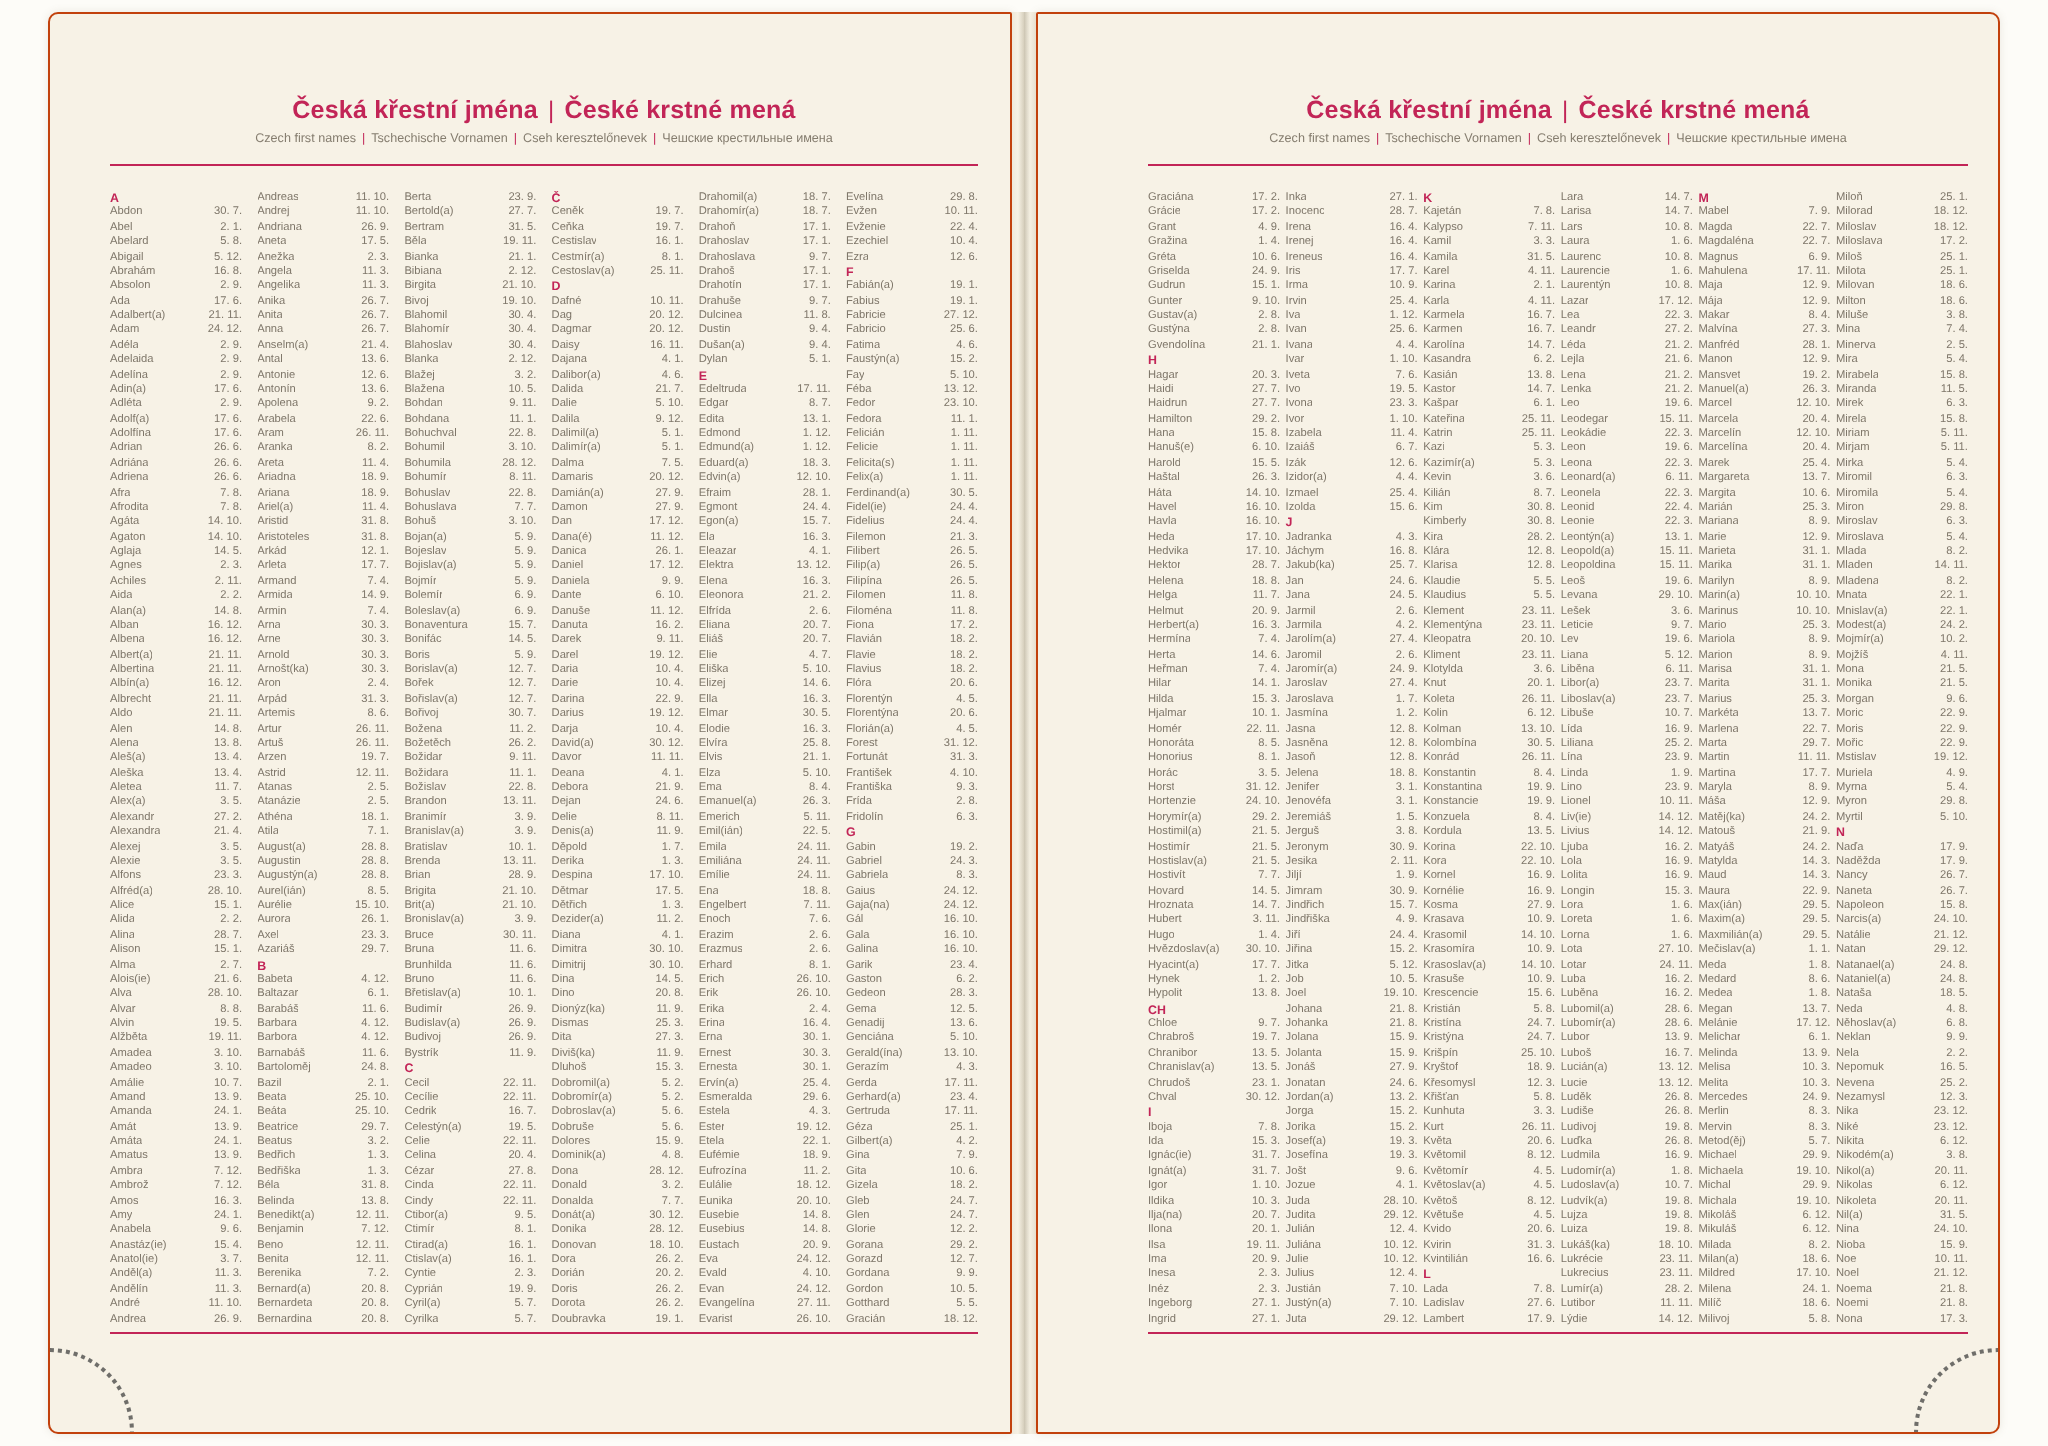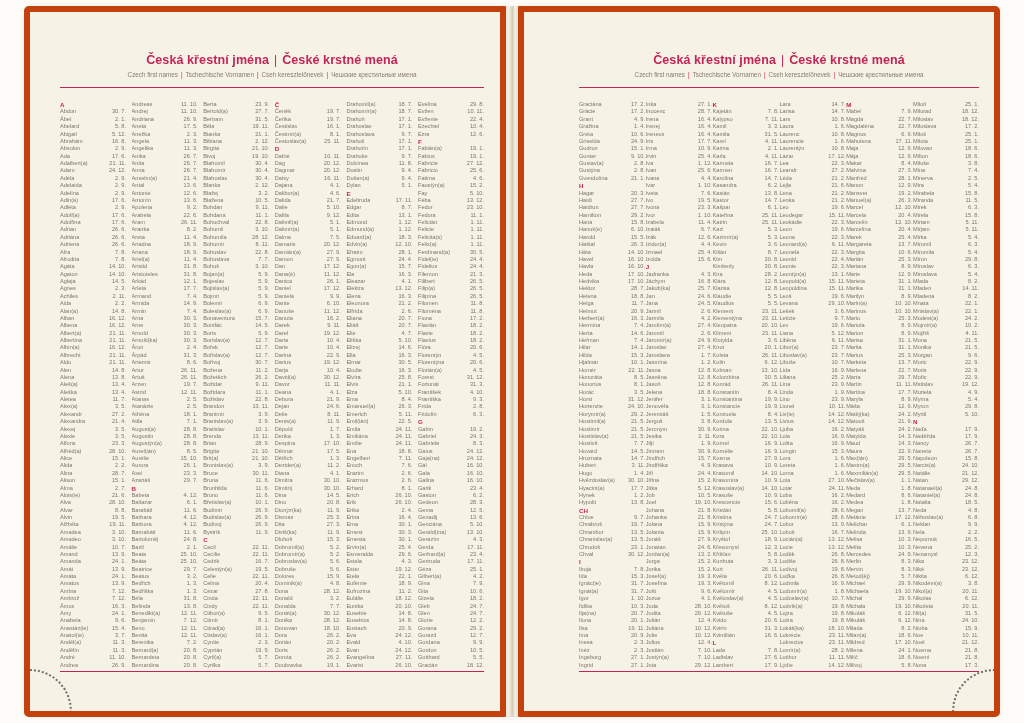--- a/index.html
+++ b/index.html
@@ -1,19 +1,19 @@
 <!DOCTYPE html>
 <html><head>
 <meta charset="utf-8">
 <style>
   html,body{margin:0;padding:0;}
   body{width:1024px;height:723px;background:#fdfcf8;font-family:"Liberation Sans",sans-serif;overflow:hidden;}
   .spread{position:relative;width:1024px;height:723px;}
   .page{position:absolute;top:6px;width:482px;height:711px;background:#f7f2e6;box-sizing:border-box;
-        border:6px solid #c2410c;box-shadow:0 0 4px rgba(120,110,90,.15);}
+        border:1px solid #c2410c;box-shadow:0 0 4px rgba(120,110,90,.15);}
   .page.left{left:24px;border-radius:5px 1px 1px 5px;padding:40px 16px 0 30px;}
   .page.right{left:518px;border-radius:1px 5px 5px 1px;padding:40px 15px 0 55px;}
   .gutter{position:absolute;top:6px;left:506px;width:12px;height:711px;
         background:linear-gradient(90deg,#efe9da 0%,#f6f1e4 25%,#d9d2c0 48%,#cfc8b6 52%,#f6f1e4 75%,#efe9da 100%);}
   .title{text-align:center;color:#c22557;font-weight:bold;font-size:12.5px;line-height:16px;letter-spacing:.1px;}
   .title .sep{font-weight:normal;color:#c22557;padding:0 5px;font-size:12px;}
   .subtitle{margin-top:2px;text-align:center;color:#857d6f;font-size:6.3px;line-height:9px;}
   .subtitle .sep{color:#c22557;padding:0 3px;}
   .rule{margin-top:8px;border-top:1px solid #c22557;height:0;}
   .rule.foot{margin-top:2px;}

